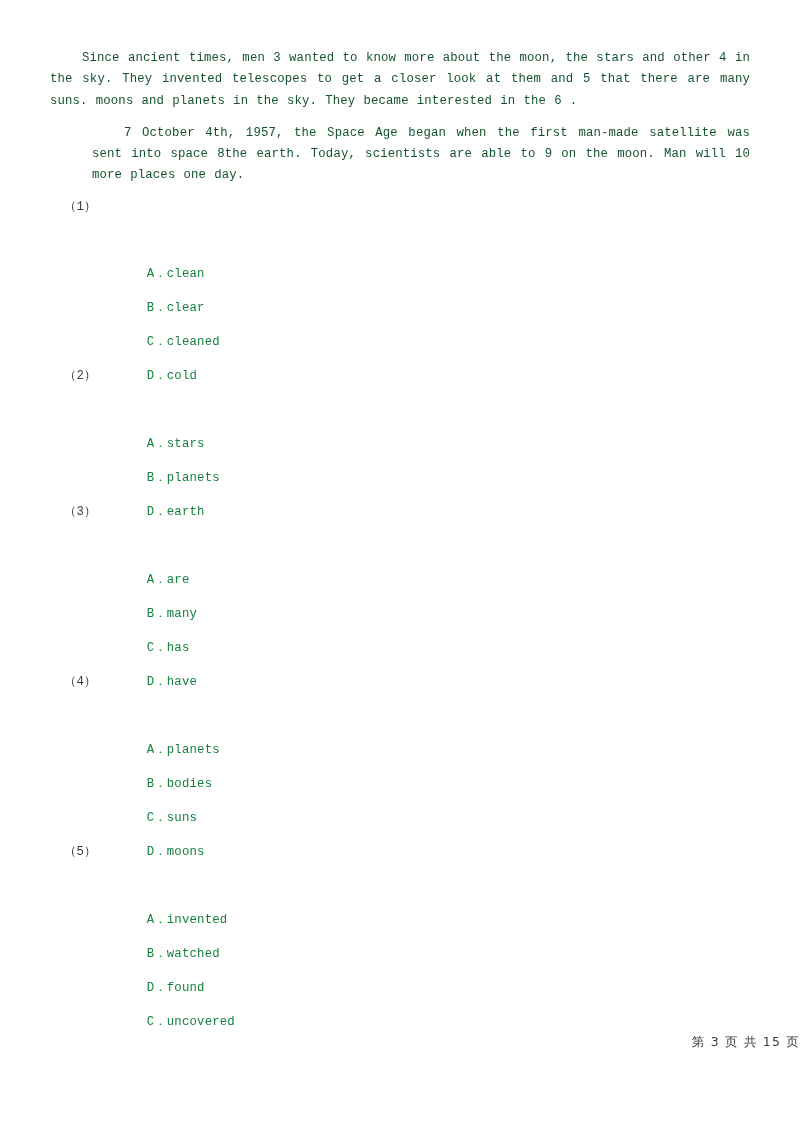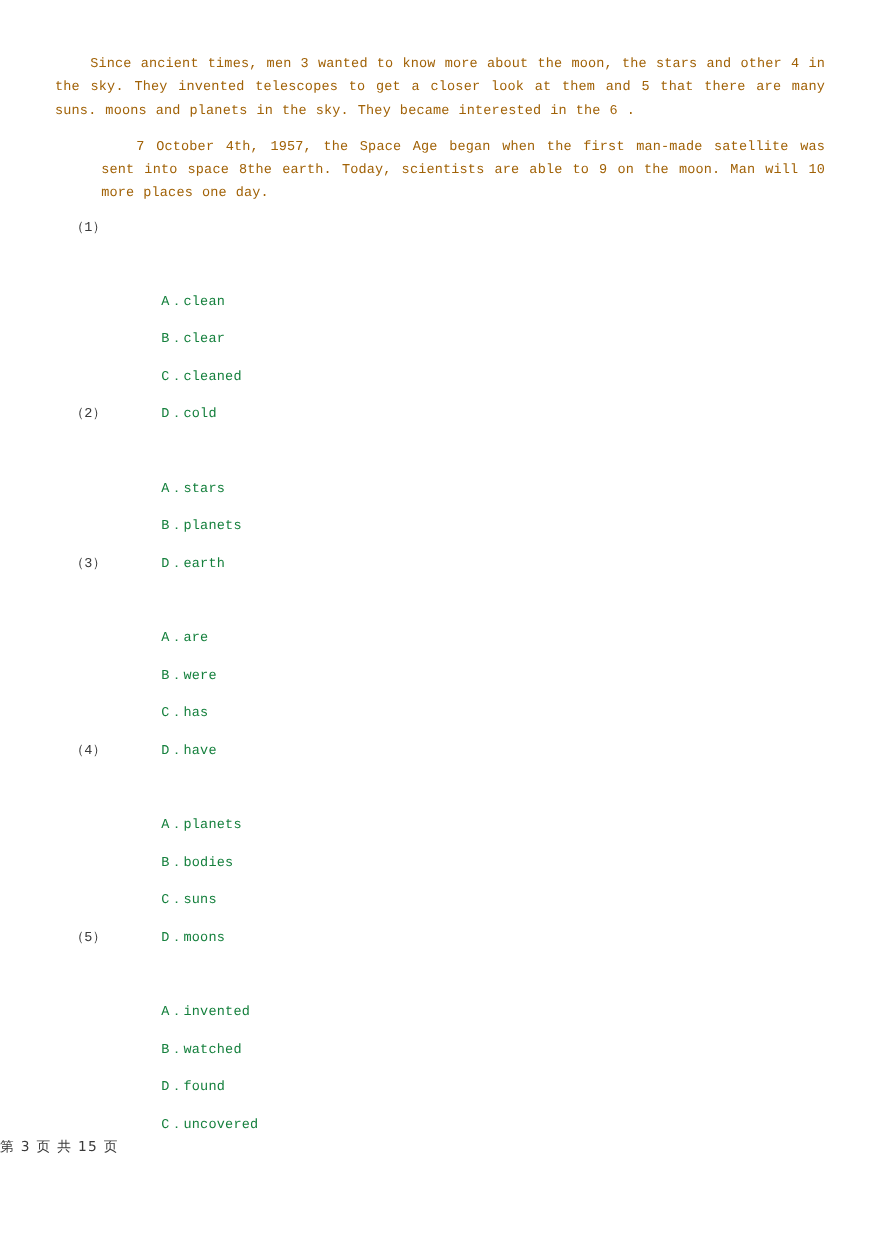--- a/index.html
+++ b/index.html
@@ -34,21 +34,21 @@
   }
 
   
   .passage {
     font-size: 12.3px;
     line-height: 21.3px;
     text-align: justify;
     text-justify: inter-word;
     text-indent: 2.6em;
     margin: 0 0 11px 0;
-    color: #a16207;
+    color: #14532d;
     letter-spacing: 0.15px;
     word-spacing: 0.6px;
   }
   .passage.second {
     margin-bottom: 4px;
     margin-left: 42px;
   }
 
   
   .question-group {
@@ -84,21 +84,21 @@
     line-height: 32px;
     height: 32px;
   }
 
   
   .footer {
     position: absolute;
     left: 0;
     top: 1032px;
     width: 800px;
-    text-align: left;
+    text-align: right;
     font-size: 12.5px;
     line-height: 20px;
     color: #3a3a3a;
     font-family: "DejaVu Sans", "Liberation Sans", sans-serif;
     letter-spacing: 1.2px;
     white-space: pre;
   }
 </style>
 </head>
 <body>
@@ -138,21 +138,21 @@
         <span class="opt-letter">D</span><span class="opt-sep">．</span><span class="opt-text">earth</span>
       </div>
     </div>
 
     <div class="question-group">
       <div class="q-number">（3）</div>
       <div class="q-option">
         <span class="opt-letter">A</span><span class="opt-sep">．</span><span class="opt-text">are</span>
       </div>
       <div class="q-option">
-        <span class="opt-letter">B</span><span class="opt-sep">．</span><span class="opt-text">were</span>
+        <span class="opt-letter">B</span><span class="opt-sep">．</span><span class="opt-text">many</span>
       </div>
       <div class="q-option">
         <span class="opt-letter">C</span><span class="opt-sep">．</span><span class="opt-text">has</span>
       </div>
       <div class="q-option">
         <span class="opt-letter">D</span><span class="opt-sep">．</span><span class="opt-text">have</span>
       </div>
     </div>
 
     <div class="question-group">

